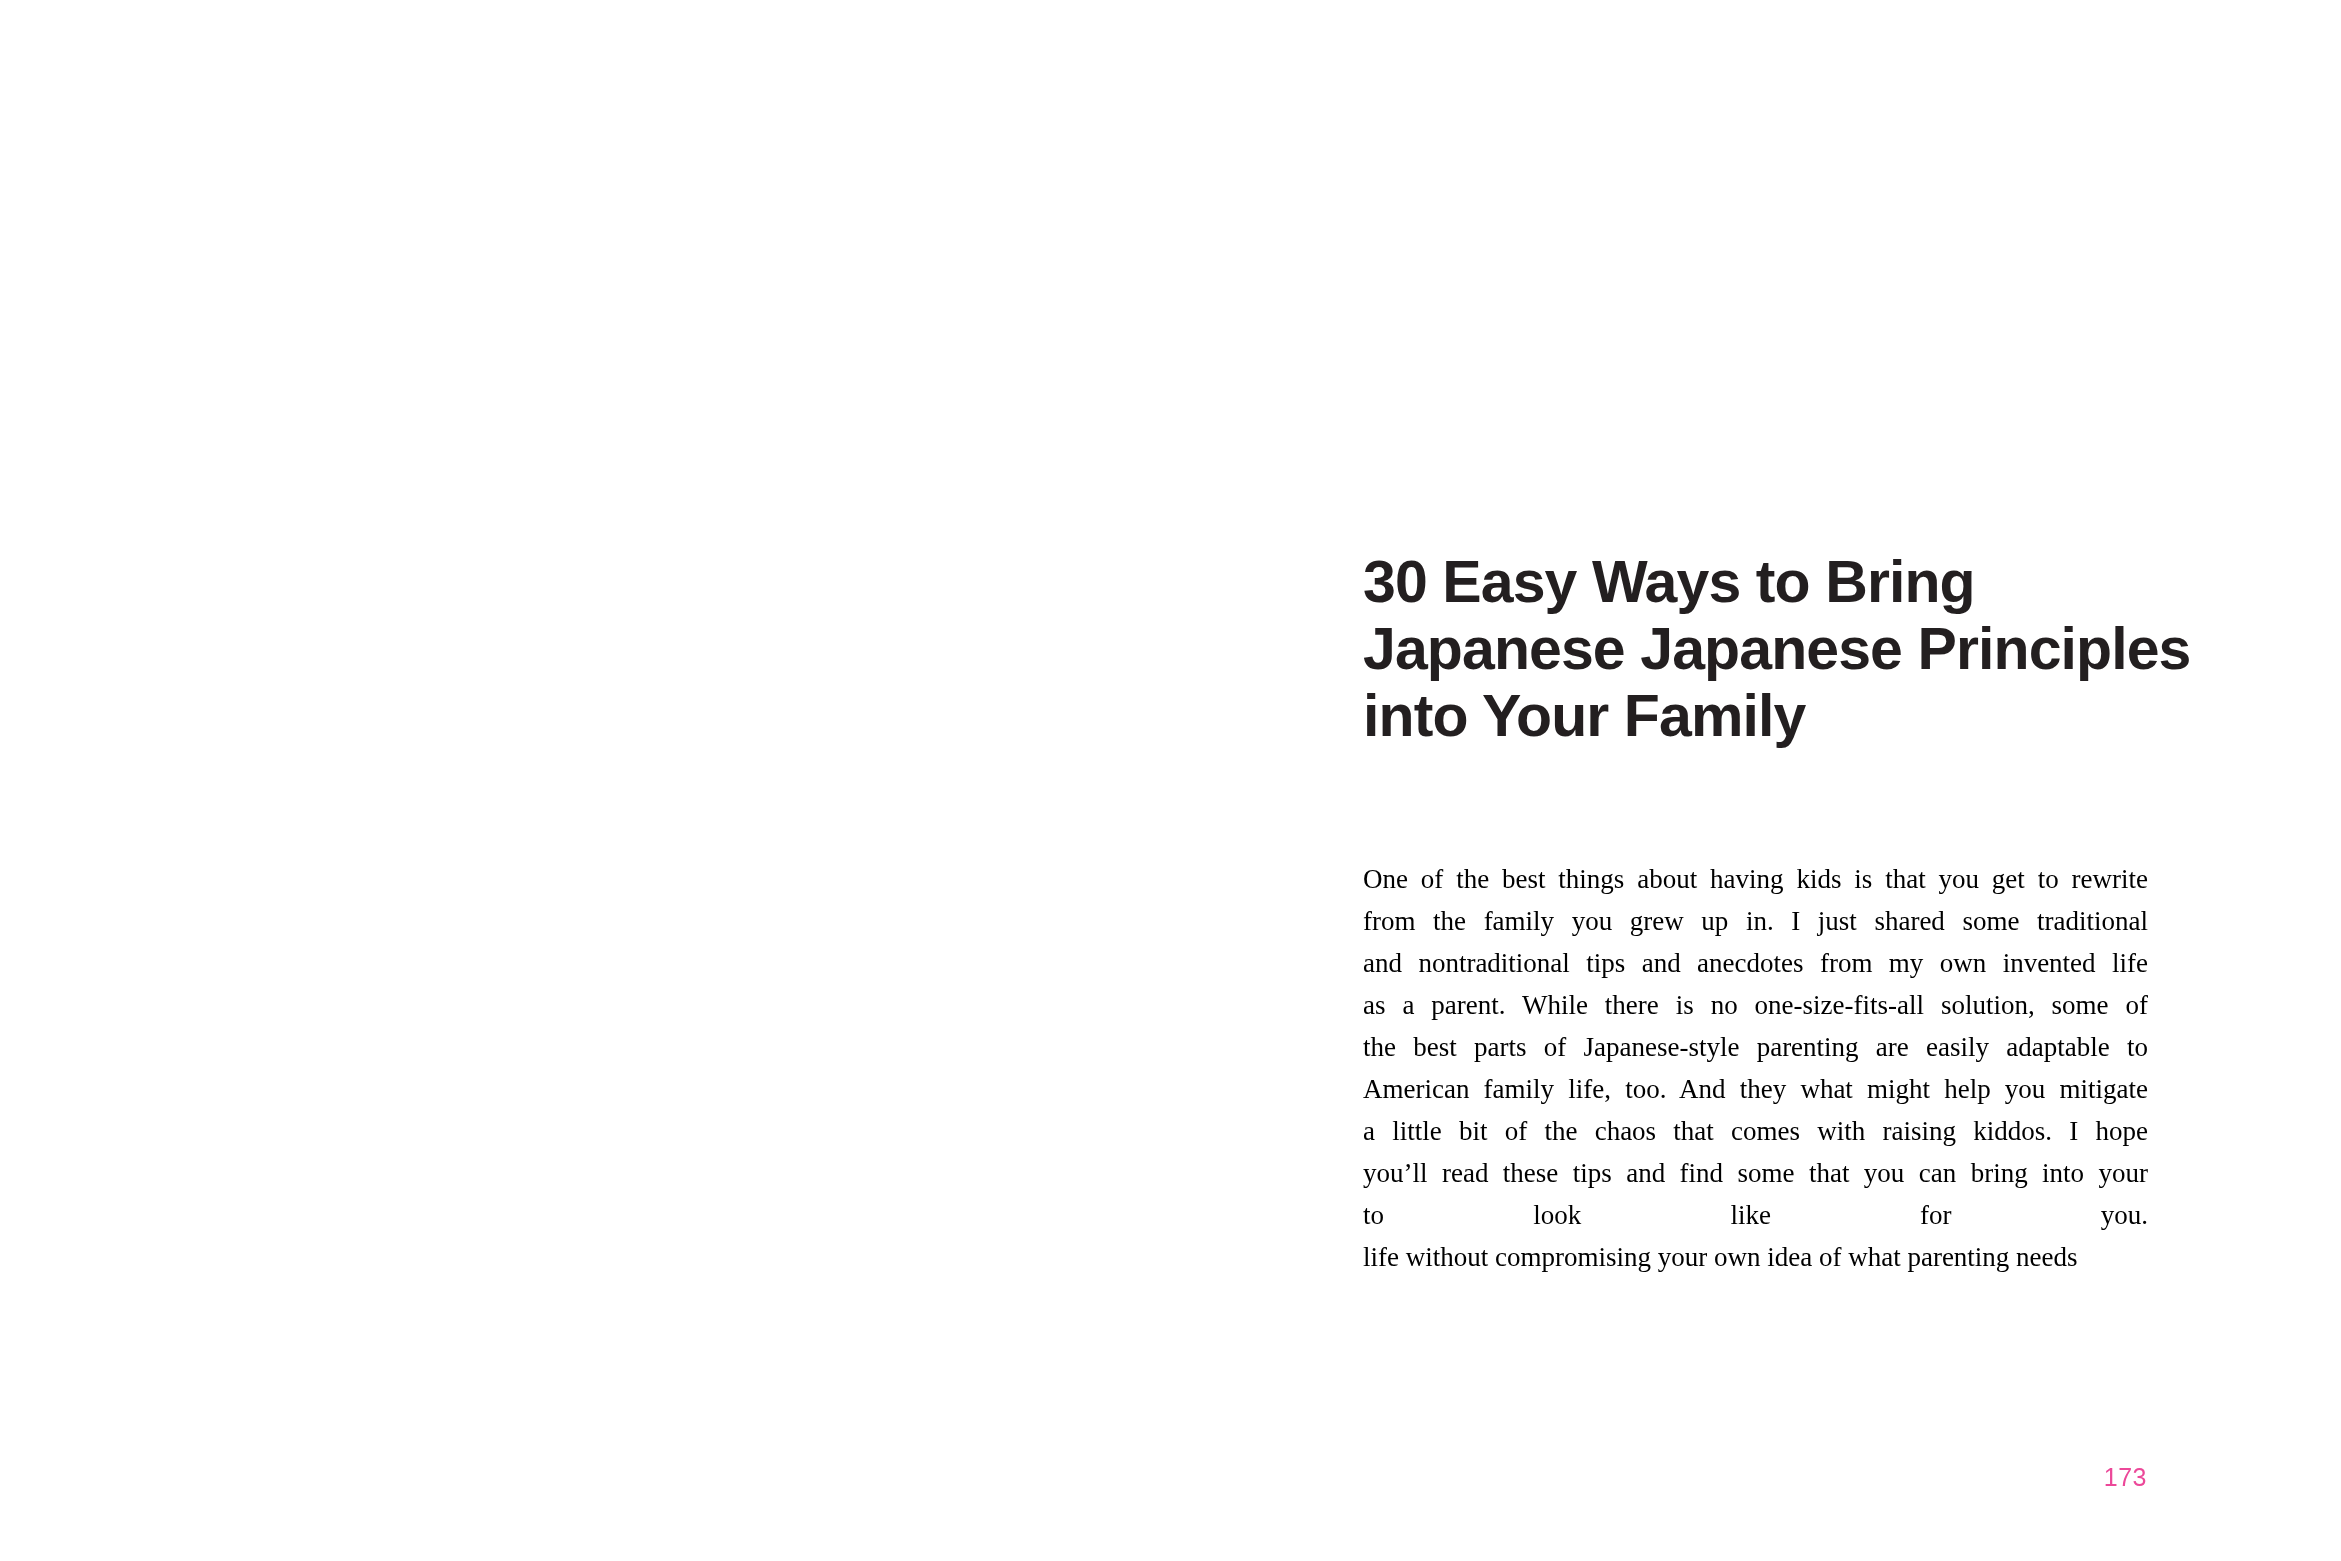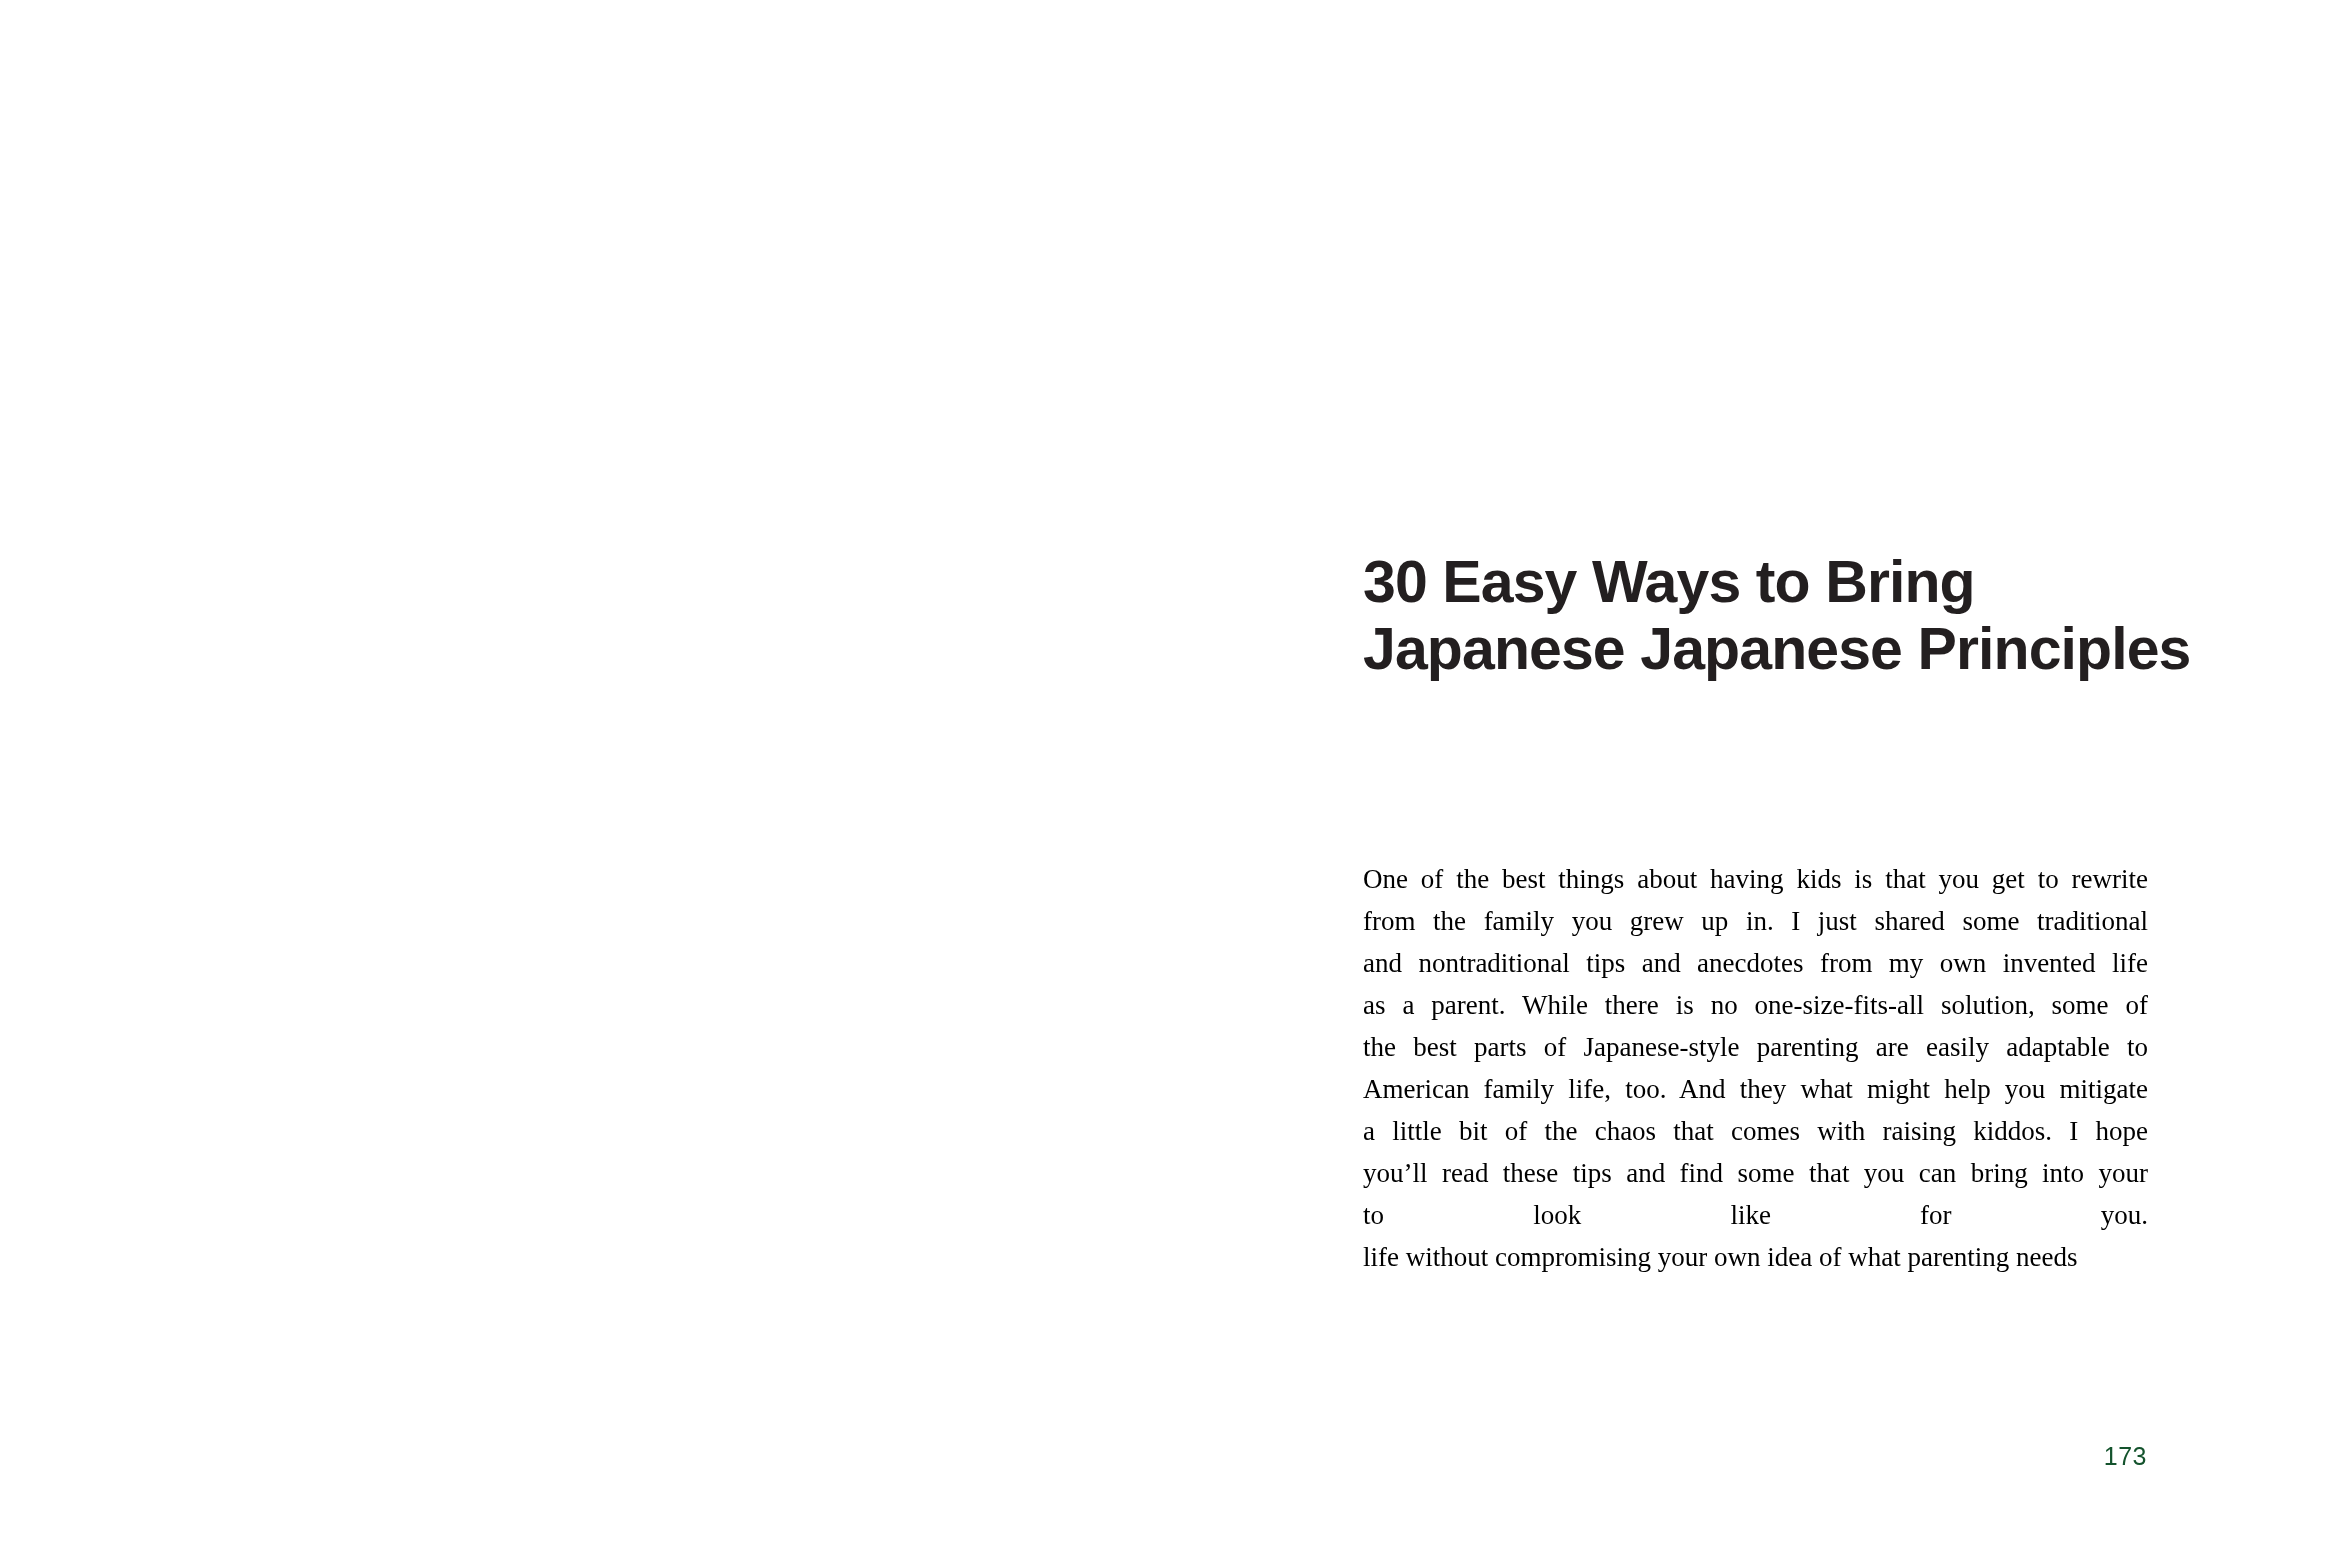--- a/index.html
+++ b/index.html
@@ -80,33 +80,34 @@
 
 <div class="screen" style="background: rgb(255, 255, 255);">
 
   <div class="left-page"></div>
 
   <div class="right-page">
 
     <div class="chapter-title" style="color: rgb(35, 31, 32);">
       <div class="title-line">30 Easy Ways to Bring</div>
       <div class="title-line">Japanese Japanese Principles</div>
+      <div class="title-line">into Your Family</div>
     </div>
 
     <div class="intro-paragraph" style="color: #000000;">
       <div class="paragraph-line">One of the best things about having kids is that you get to rewrite</div>
       <div class="paragraph-line">from the family you grew up in. I just shared some traditional</div>
       <div class="paragraph-line">and nontraditional tips and anecdotes from my own invented life</div>
       <div class="paragraph-line">as a parent. While there is no one-size-fits-all solution, some of</div>
       <div class="paragraph-line">the best parts of Japanese-style parenting are easily adaptable to</div>
       <div class="paragraph-line">American family life, too. And they what might help you mitigate</div>
       <div class="paragraph-line">a little bit of the chaos that comes with raising kiddos. I hope</div>
       <div class="paragraph-line">you’ll read these tips and find some that you can bring into your</div>
       <div class="paragraph-line">to look like for you.</div>
       <div class="paragraph-line">life without compromising your own idea of what parenting needs</div>
     </div>
 
-    <div class="folio" style="color: #14532d;">173</div>
+    <div class="folio" style="color: #ec4899; margin-top: 21px;">173</div>
 
   </div>
 
 </div>
 
 
 </body></html>

